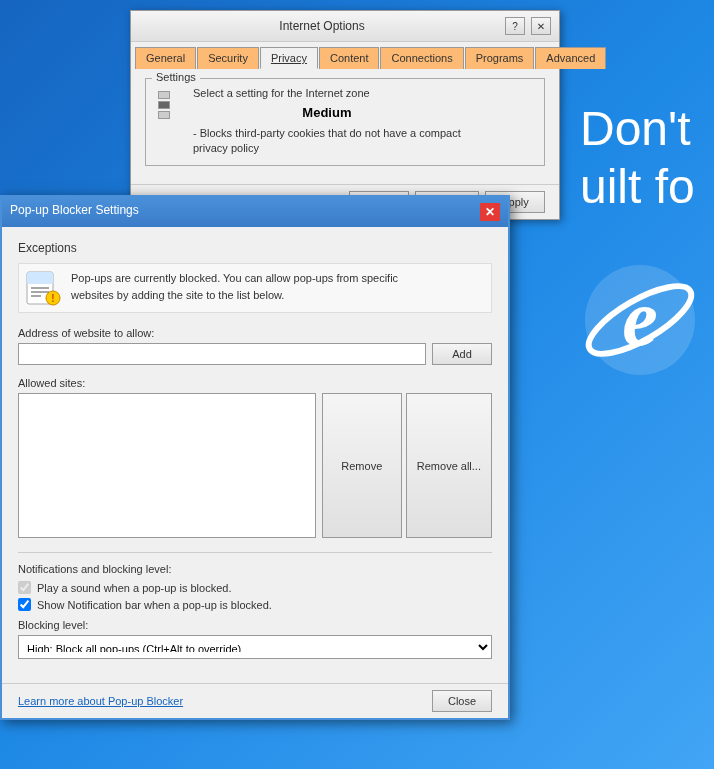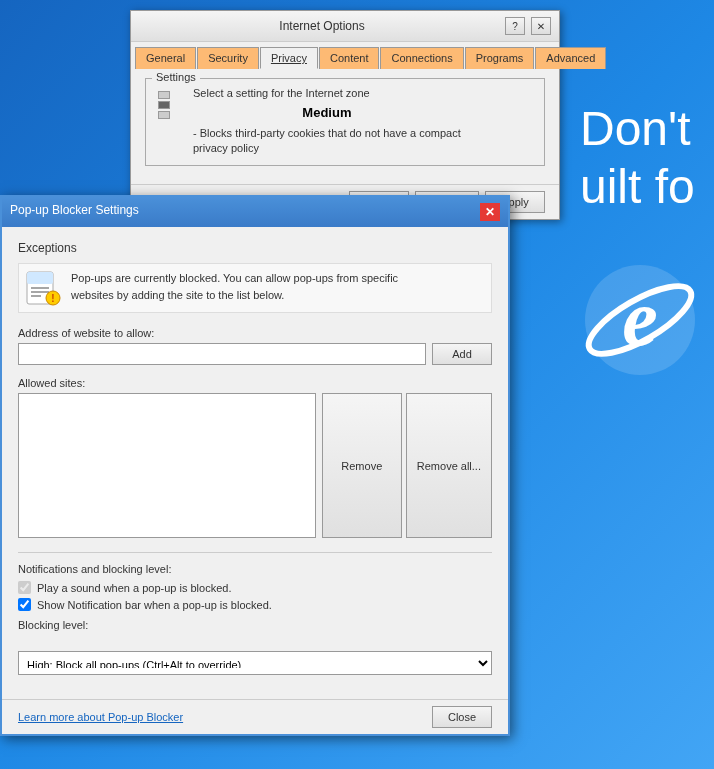--- a/index.html
+++ b/index.html
@@ -334,21 +334,21 @@
       color: #333;
     }
 
     .blocking-level-section {
       margin-top: 8px;
       margin-bottom: 10px;
     }
     .blocking-level-label {
       font-size: 11px;
       color: #333;
-      margin-bottom: 20px;
+      margin-bottom: 4px;
     }
     .blocking-select {
       width: 100%;
       height: 24px;
       border: 1px solid #999;
       font-size: 11px;
       background: white;
       padding: 6px 4px;
     }
 

